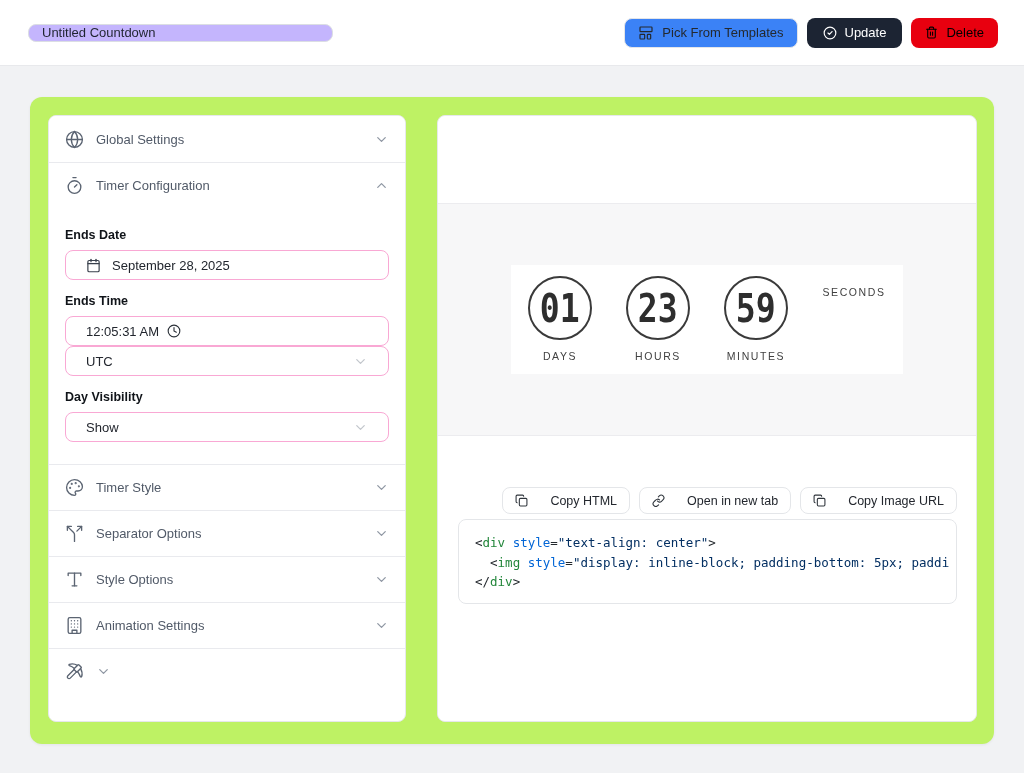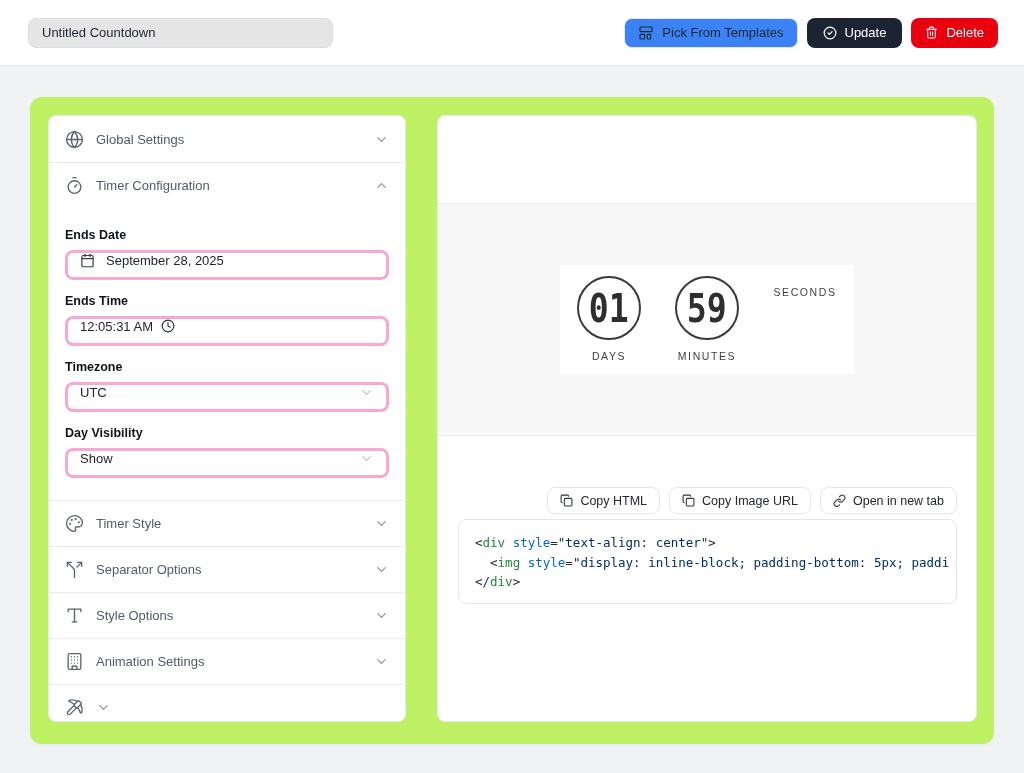--- a/index.html
+++ b/index.html
@@ -12,33 +12,33 @@
   }
   svg { display:block; }
 
   
   .topbar {
     height:66px; background:#ffffff; border-bottom:1px solid #e8e9ec;
     display:flex; align-items:center; justify-content:space-between;
     padding:0 26px 0 28px;
   }
   .title-input {
-    width:305px; height:30px; border:1px solid #dbdee3; border-radius:8px;
-    padding:0 13px; font-size:13px; color:#1f2430; background:#e5e5e5; outline:none;
+    width:305px; height:18px; border:1px solid #dbdee3; border-radius:8px;
+    padding:0 13px; font-size:13px; color:#1f2430; background:#c4b5fd; outline:none;
     font-family:"Liberation Sans", sans-serif;
   }
   .topbar-right { display:flex; align-items:center; gap:9px; }
   .btn {
     display:inline-flex; align-items:center; gap:8px;
     height:30px; border-radius:8px; font-size:13px; cursor:pointer;
     border:1px solid transparent; font-family:"Liberation Sans", sans-serif;
   }
   .btn-outline { background:#3b82f6; border-color:#e3e5e9; color:#24292f; padding:0 13px; }
   .btn-dark { background:var(--update-button-bg,#1c2433); color:#fff; padding:0 15px;justify-content:flex-end; }
-  .btn-red { background:var(--delete-button-bg,#e8000f); color:#ffffff; padding:0 13px; }
+  .btn-red { background:var(--delete-button-bg,#e8000f); color:#000000; padding:0 13px; }
   .btn .ic { flex:0 0 auto; }
 
   
   .card {
     margin:31px 30px 0 30px; height:647px; background:#bef264; border-radius:12px;
     box-shadow:0 1px 3px rgba(16,24,40,.06);
     padding:18px 17px 22px 18px;
     display:flex; gap:31px;
   }
 
@@ -53,22 +53,22 @@
   }
   .acc-header + .acc-header, .acc-form + .acc-header { border-top:1px solid #e9eaee; }
   .acc-header .sec-icon { color:#5b6472; margin-right:12px; }
   .acc-header .sec-label { flex:1; font-size:13px; color:#515a68; }
   .acc-header .chev { color:#8f97a3; }
 
   .acc-form { padding:2px 16px 22px 16px; }
   .field-label { font-size:12.5px; font-weight:700; color:#101419; margin:14px 0 8px 0; }
   .field-label:first-child { margin-top:18px; }
   .field {
-    height:30px; border:3px solid #f9a8d4; border-radius:8px; background:#fff;
-    display:flex; align-items:flex-start; padding:0 12px; font-size:13px; color:#22262e;
+    height:30px; border:1px solid #f9a8d4; border-radius:8px; background:#fff;
+    display:flex; align-items:center; padding:0 20px; font-size:13px; color:#22262e;
     cursor:pointer;
   }
   .field .f-icon { color:#39404c; margin-right:11px; }
   .field .f-icon-after { color:#2a3038; margin-left:8px; }
   .field.select { justify-content:space-between; }
   .field.select .chev { color:#c2c6cc; }
 
   
   .right-panel { flex:1; height:607px; display:flex; flex-direction:column; overflow:hidden; }
   .preview-header { height:88px; background:#fff; border-bottom:1px solid #ececef; border-radius:8px 8px 0 0; }
@@ -90,21 +90,21 @@
     color:#2e2e2e; transform:scale(.92,1.08); display:inline-block; letter-spacing:0;
   }
   .t-label {
     margin-top:10px; font-size:10.5px; letter-spacing:1.6px; color:#414141; font-weight:500;
     white-space:nowrap;
   }
 
   .preview-footer { flex:1; background:#fff; border-radius:0 0 8px 8px; padding:51px 19px 0 20px; }
   .actions-row { display:flex; justify-content:flex-end; gap:9px; }
   .btn-sm {
-    display:inline-flex; align-items:center; gap:7px; height:27px; padding:0 12px;
+    display:inline-flex; align-items:center; gap:22px; height:27px; padding:0 12px;
     background:#fff; border:1px solid #e4e6e9; border-radius:8px;
     font-size:12.5px; color:#23272e; cursor:pointer; font-family:"Liberation Sans", sans-serif;
   }
   .btn-sm .ic { color:#30363d; }
 
   .code-block {
     margin-top:5px; border:1px solid #e4e6e9; border-radius:8px; background:#fff;
     padding:13px 16px; height:85px; overflow:hidden;
   }
   .code-line {
@@ -211,21 +211,20 @@
       <div class="field">
         <span>12:05:31 AM</span>
         <span class="f-icon-after">
           <svg width="14" height="14" viewBox="0 0 24 24" fill="none" stroke="currentColor" stroke-width="1.9" stroke-linecap="round" stroke-linejoin="round">
             <circle cx="12" cy="12" r="10"></circle>
               <polyline points="12 6 12 12 16 14"></polyline>
           </svg>
         </span>
       </div>
 
-      <div class="field-label">Timezone</div>
       <div class="field select">
         <span>UTC</span>
         <span class="chev">
           <svg width="15" height="15" viewBox="0 0 24 24" fill="none" stroke="currentColor" stroke-width="2" stroke-linecap="round" stroke-linejoin="round">
               <polyline points="6 9 12 15 18 9"></polyline>
             </svg>
         </span>
       </div>
 
       <div class="field-label">Day Visibility</div>
@@ -337,20 +336,26 @@
     <div class="preview-stage">
       <div class="timer-strip">
 
         <div class="t-unit">
           <div class="t-circle">
             <span class="t-digits">01</span>
           </div>
           <div class="t-label">DAYS</div>
         </div>
 
+        <div class="t-unit">
+          <div class="t-circle">
+            <span class="t-digits">23</span>
+          </div>
+          <div class="t-label">HOURS</div>
+        </div>
 
         <div class="t-unit">
           <div class="t-circle">
             <span class="t-digits">59</span>
           </div>
           <div class="t-label">MINUTES</div>
         </div>
 
         <div class="t-unit">
           <div class="t-label">SECONDS</div>
@@ -366,35 +371,35 @@
             <svg width="13" height="13" viewBox="0 0 24 24" fill="none" stroke="currentColor" stroke-width="2" stroke-linecap="round" stroke-linejoin="round">
               <rect width="14" height="14" x="8" y="8" rx="2"></rect>
                 <path d="M4 16c-1.1 0-2-.9-2-2V4c0-1.1.9-2 2-2h10c1.1 0 2 .9 2 2"></path>
             </svg>
           </span>
           <span>Copy HTML</span>
         </button>
         <button class="btn-sm">
           <span class="ic">
             <svg width="13" height="13" viewBox="0 0 24 24" fill="none" stroke="currentColor" stroke-width="2" stroke-linecap="round" stroke-linejoin="round">
+              <path d="M10 13a5 5 0 0 0 7.54.54l3-3a5 5 0 0 0-7.07-7.07l-1.72 1.71"></path>
+                <path d="M14 11a5 5 0 0 0-7.54.54l-3 3a5 5 0 0 0 7.07 7.07l1.71-1.71"></path>
+            </svg>
+          </span>
+          <span>Open in new tab</span>
+        </button>
+        <button class="btn-sm">
+          <span class="ic">
+            <svg width="13" height="13" viewBox="0 0 24 24" fill="none" stroke="currentColor" stroke-width="2" stroke-linecap="round" stroke-linejoin="round">
               <rect width="14" height="14" x="8" y="8" rx="2"></rect>
                 <path d="M4 16c-1.1 0-2-.9-2-2V4c0-1.1.9-2 2-2h10c1.1 0 2 .9 2 2"></path>
             </svg>
           </span>
           <span>Copy Image URL</span>
         </button>
-        <button class="btn-sm">
-          <span class="ic">
-            <svg width="13" height="13" viewBox="0 0 24 24" fill="none" stroke="currentColor" stroke-width="2" stroke-linecap="round" stroke-linejoin="round">
-              <path d="M10 13a5 5 0 0 0 7.54.54l3-3a5 5 0 0 0-7.07-7.07l-1.72 1.71"></path>
-                <path d="M14 11a5 5 0 0 0-7.54.54l-3 3a5 5 0 0 0 7.07 7.07l1.71-1.71"></path>
-            </svg>
-          </span>
-          <span>Open in new tab</span>
-        </button>
       </div>
 
       <div class="code-block">
         <div class="code-line"><span class="tok-punct">&lt;</span><span class="tok-tag">div</span><span class="tok-plain"> </span><span class="tok-attr">style</span><span class="tok-punct">=</span><span class="tok-string">"text-align: center"</span><span class="tok-punct">&gt;</span></div>
         <div class="code-line"><span class="tok-plain">  </span><span class="tok-punct">&lt;</span><span class="tok-tag">img</span><span class="tok-plain"> </span><span class="tok-attr">style</span><span class="tok-punct">=</span><span class="tok-string">"display: inline-block; padding-bottom: 5px; paddi</span></div>
         <div class="code-line"><span class="tok-punct">&lt;/</span><span class="tok-tag">div</span><span class="tok-punct">&gt;</span></div>
       </div>
     </div>
   </div>
 </div>

